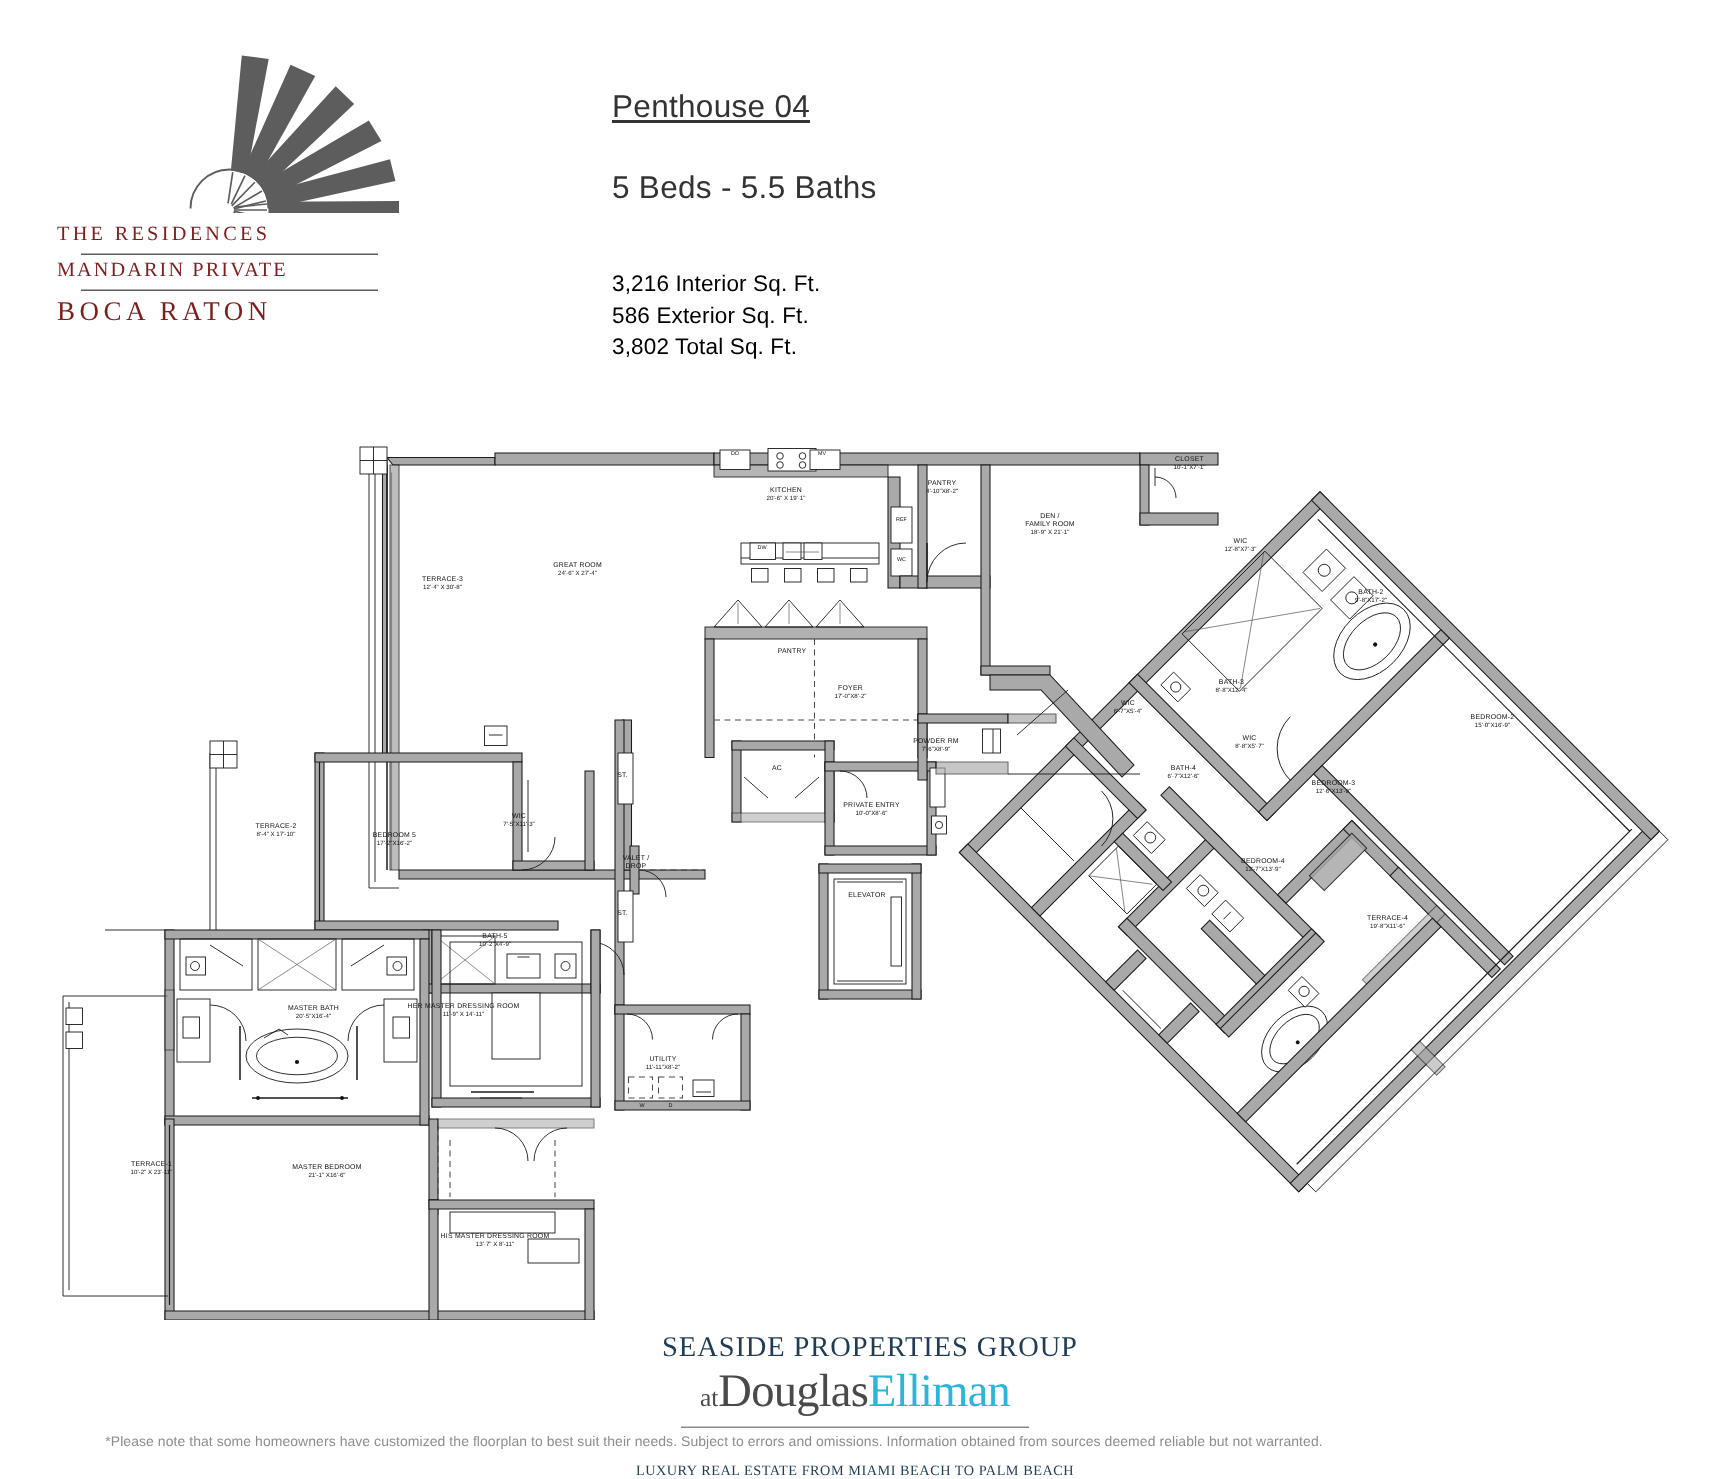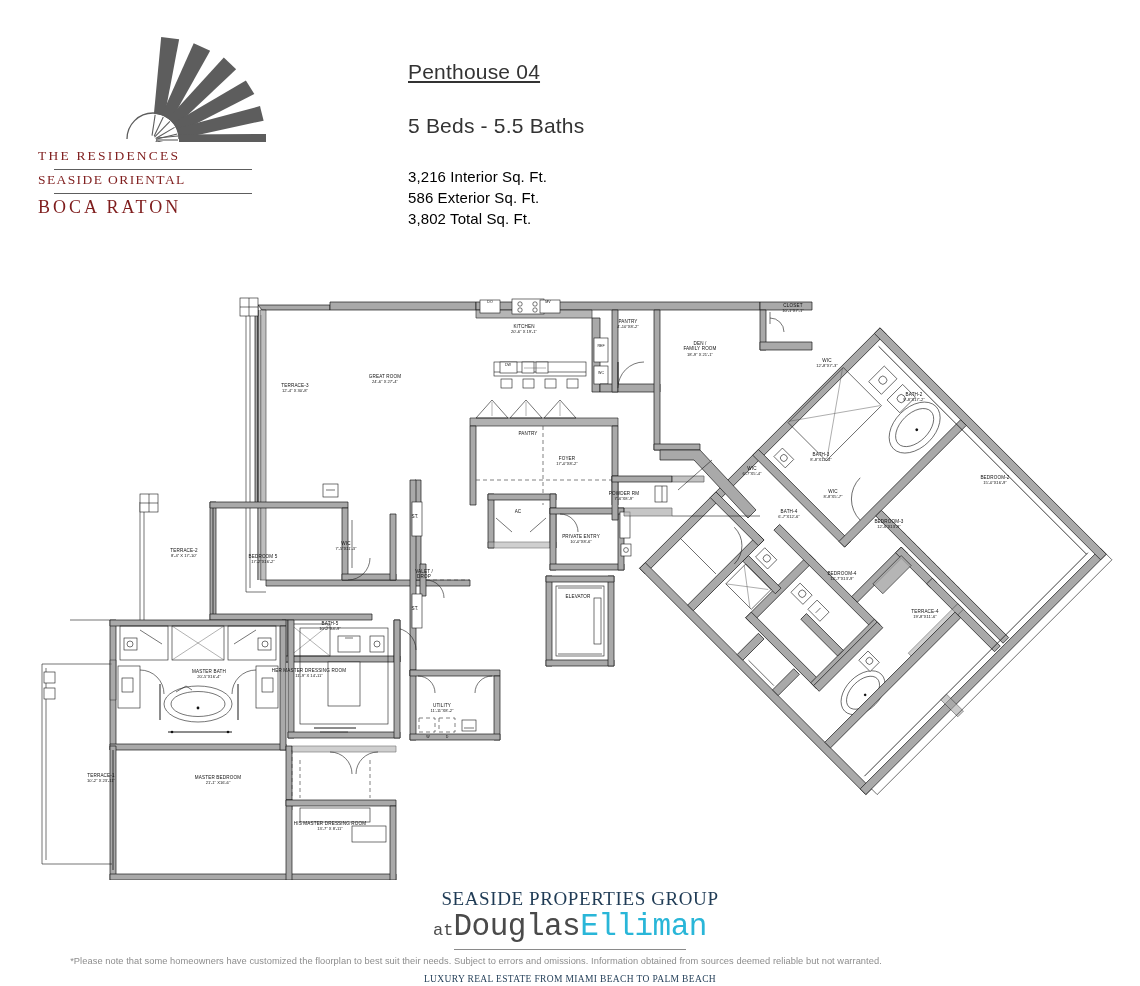--- a/index.html
+++ b/index.html
@@ -19,36 +19,36 @@
     color:#7f1d1d;letter-spacing:2.2px;white-space:nowrap;
   }
   #logo-l1{position:absolute;left:0;top:126px;width:230px;font-size:13.5px;}
   #logo-rule1{position:absolute;left:16px;top:147px;width:198px;height:1px;background:#5d5d5d;}
   #logo-l2{position:absolute;left:0;top:150px;width:230px;font-size:13.5px;letter-spacing:1.4px;}
   #logo-rule2{position:absolute;left:16px;top:171px;width:198px;height:1px;background:#5d5d5d;}
   #logo-l3{position:absolute;left:0;top:175px;width:230px;font-size:18px;letter-spacing:3px;}
 
   #title-block{position:absolute;left:408px;top:60px;width:440px;}
   #ph-title{font-size:21px;color:#333;font-weight:400;margin:0 0 30px 0;letter-spacing:.2px;text-decoration:underline;}
-  #ph-beds{font-size:21px;color:#333;font-weight:400;margin:0 0 28px 0;letter-spacing:.2px;}
+  #ph-beds{font-size:21px;color:#333;font-weight:400;margin:0 0 41px 0;letter-spacing:.2px;}
   .sqft-line{font-size:15px;color:#000000;line-height:21px;letter-spacing:.1px;}
 
   
   #plan-wrap{position:absolute;left:0;top:280px;width:1140px;height:600px;}
   #plan-svg{display:block;}
 
   
   #footer{position:absolute;left:0;top:888px;width:1140px;height:98px;}
   #de-logo{position:absolute;left:0;top:0;width:1140px;text-align:center;}
   #seaside{
     font-family:"Liberation Serif","DejaVu Serif",serif;
     font-size:19px;color:#1f3b55;letter-spacing:.6px;line-height:22px;padding-left:20px;
   }
   #de-line{
-    font-family:Liberation Mono, monospace;
+    font-family:Liberation Serif, serif;
     line-height:34px;white-space:nowrap;
   }
   #de-at{font-size:17px;color:#4a4a4a;}
   #de-douglas{font-size:31px;color:#4a4a4a;letter-spacing:-.5px;}
   #de-elliman{font-size:31px;color:#29b6d8;letter-spacing:-.5px;}
   #de-rule{width:232px;height:1px;background:#8a8a8a;margin:1px auto 2px auto;}
   #de-tag{
     font-family:"Liberation Serif","DejaVu Serif",serif;
     font-size:9.5px;color:#1f3b55;letter-spacing:.35px;margin-top:24px;
   }
@@ -114,21 +114,21 @@
             <path d="M3 1 L25 2" transform="rotate(43)"></path>
             <path d="M4 1 L25 3" transform="rotate(59)"></path>
             <path d="M4 2 L25 4" transform="rotate(76)"></path>
           </g>
           <path d="M -26 -1 A 26 26 0 0 1 26 -1" fill="none" stroke="#5d5d5d" stroke-width="1.3"></path>
         </g>
       </g>
     </svg>
     <div id="logo-l1" class="logo-text">THE RESIDENCES</div>
     <div id="logo-rule1"></div>
-    <div id="logo-l2" class="logo-text">SEASIDE ORIENTAL</div>
+    <div id="logo-l2" class="logo-text">MANDARIN PRIVATE</div>
     <div id="logo-rule2"></div>
     <div id="logo-l3" class="logo-text">BOCA RATON</div>
   </div>
 
   <div id="title-block">
     <div id="ph-title">Penthouse 04</div>
     <div id="ph-beds">5 Beds - 5.5 Baths</div>
     <div class="sqft-line">3,216 Interior Sq. Ft.</div>
     <div class="sqft-line">586 Exterior Sq. Ft.</div>
     <div class="sqft-line">3,802 Total Sq. Ft.</div>

